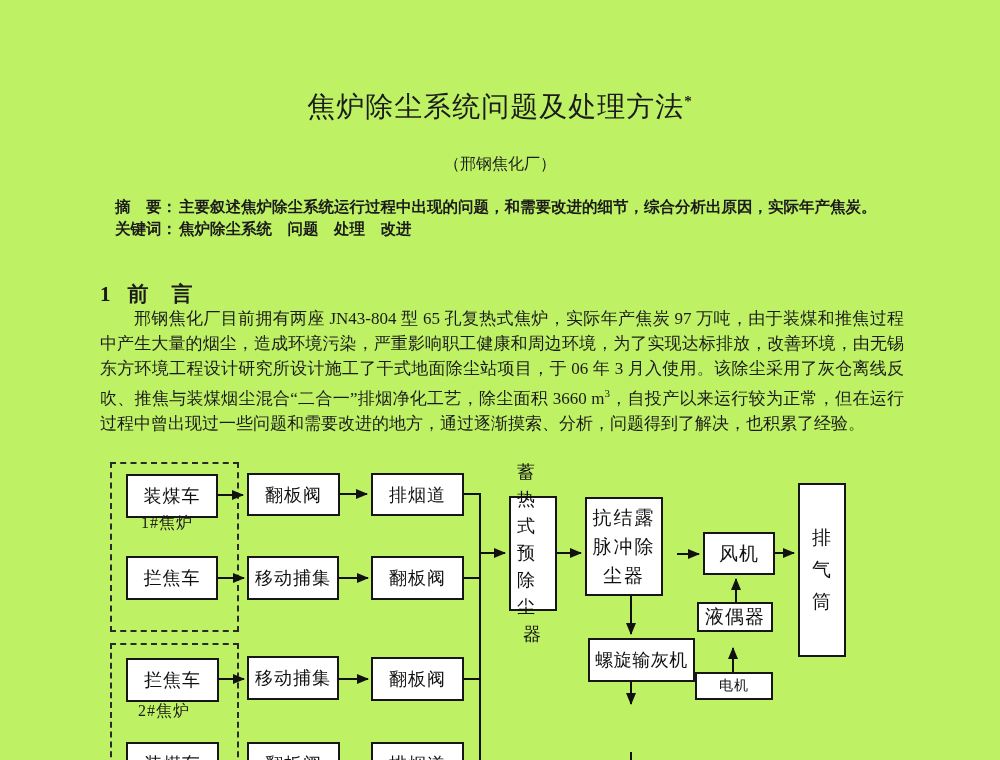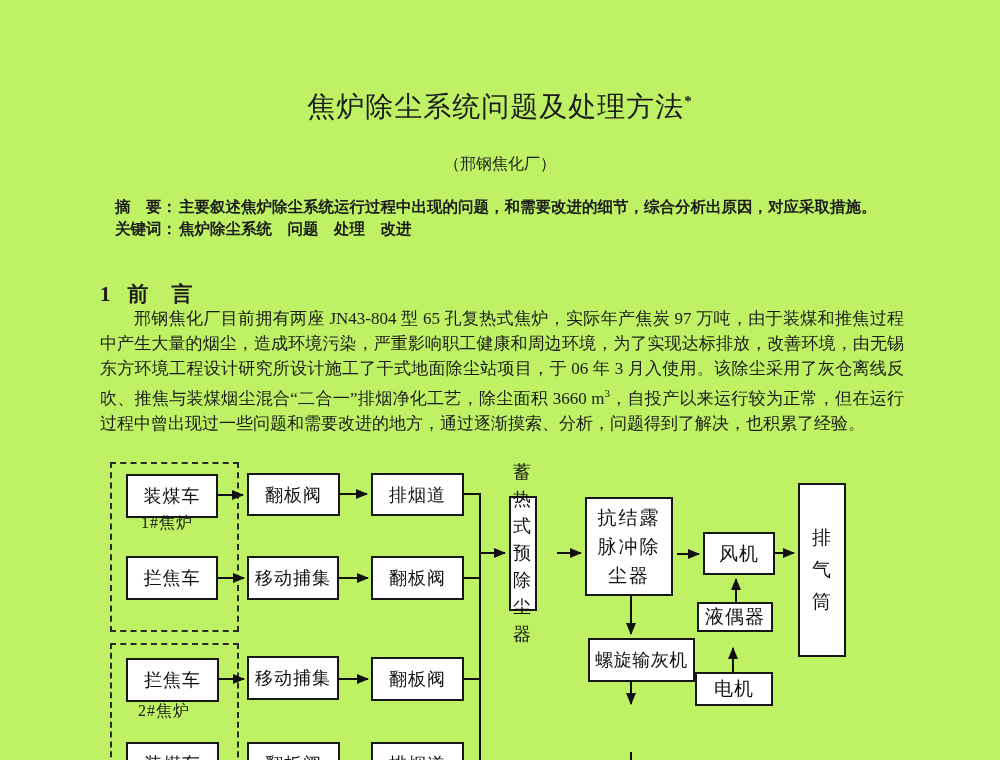--- a/index.html
+++ b/index.html
@@ -37,21 +37,21 @@
 <body>
 
 <div class="page">
 
   <div class="title"><span>焦炉除尘系统问题及处理方法</span><sup>*</sup></div>
 
 
   <div class="affil">（邢钢焦化厂）</div>
 
   <div class="abstract">
-    <div><span class="lab">摘　要：</span><span>主要叙述焦炉除尘系统运行过程中出现的问题，和需要改进的细节，综合分析出原因，对应采取措施。</span></div>
+    <div><span class="lab">摘　要：</span><span>主要叙述焦炉除尘系统运行过程中出现的问题，和需要改进的细节，综合分析出原因，实际年产焦炭。</span></div>
     <div class="kwline"><span class="lab">关键词：</span><span>焦炉除尘系统　问题　处理　改进</span></div>
   </div>
 
   <div class="h1"><span>1</span><span class="sect-title">前　言</span></div>
 
   <p class="bodytext"><span>邢钢焦化厂目前拥有两座 JN43-804 型 65 孔复热式焦炉，实际年产焦炭 97 万吨，由于装煤和推焦过程中产生大量的烟尘，造成环境污染，严重影响职工健康和周边环境，为了实现达标排放，改善环境，由无锡东方环境工程设计研究所设计施工了干式地面除尘站项目，于 06 年 3 月入使用。该除尘采用了灰仓离线反吹、推焦与装煤烟尘混合“二合一”排烟净化工艺，除尘面积 3660 m</span><sup>3</sup><span>，自投产以来运行较为正常，但在运行过程中曾出现过一些问题和需要改进的地方，通过逐渐摸索、分析，问题得到了解决，也积累了经验。</span></p>
 
   <svg class="conn" width="1000" height="760" viewBox="0 0 1000 760">
     <defs>
       <marker id="ah" markerUnits="userSpaceOnUse" markerWidth="12" markerHeight="10" refX="11" refY="5" orient="auto">
@@ -95,39 +95,39 @@
   <div class="dbox" style="left:371px;top:556px;width:93px;height:44px">翻板阀</div>
 
   <div class="dbox" style="left:126px;top:658px;width:93px;height:44px">拦焦车</div>
   <div class="dbox" style="left:247px;top:656px;width:92px;height:44px">移动捕集</div>
   <div class="dbox" style="left:371px;top:657px;width:93px;height:44px">翻板阀</div>
 
   <div class="dbox" style="left:126px;top:742px;width:93px;height:44px">装煤车</div>
   <div class="dbox" style="left:247px;top:742px;width:93px;height:44px">翻板阀</div>
   <div class="dbox" style="left:371px;top:742px;width:93px;height:44px">排烟道</div>
 
-  <div class="dbox col pre" style="left:509px;top:496px;width:28px;height:115px">
+  <div class="dbox col pre" style="left:509px;top:496px;width:48px;height:115px">
     <div>蓄热</div>
     <div>式预</div>
     <div>除尘</div>
     <div>器</div>
   </div>
 
-  <div class="dbox col pulse" style="left:585px;top:497px;width:88px;height:99px">
+  <div class="dbox col pulse" style="left:585px;top:497px;width:78px;height:99px">
     <div>抗结露</div>
     <div>脉冲除</div>
     <div>尘器</div>
   </div>
 
   <div class="dbox" style="left:703px;top:532px;width:72px;height:43px;font-size:19px">风机</div>
 
   <div class="dbox col stack" style="left:798px;top:483px;width:48px;height:174px">
     <div>排</div>
     <div>气</div>
     <div>筒</div>
   </div>
 
   <div class="dbox" style="left:697px;top:602px;width:76px;height:30px;font-size:19px">液偶器</div>
-  <div class="dbox" style="left:695px;top:672px;width:78px;height:34px;font-size:19px">电机</div>
+  <div class="dbox" style="left:695px;top:672px;width:78px;height:28px;font-size:14px">电机</div>
 
   <div class="dbox small5" style="left:570px;top:638px;width:107px;height:44px">螺旋输灰机</div>
 
 </div>
 
 </body></html>

